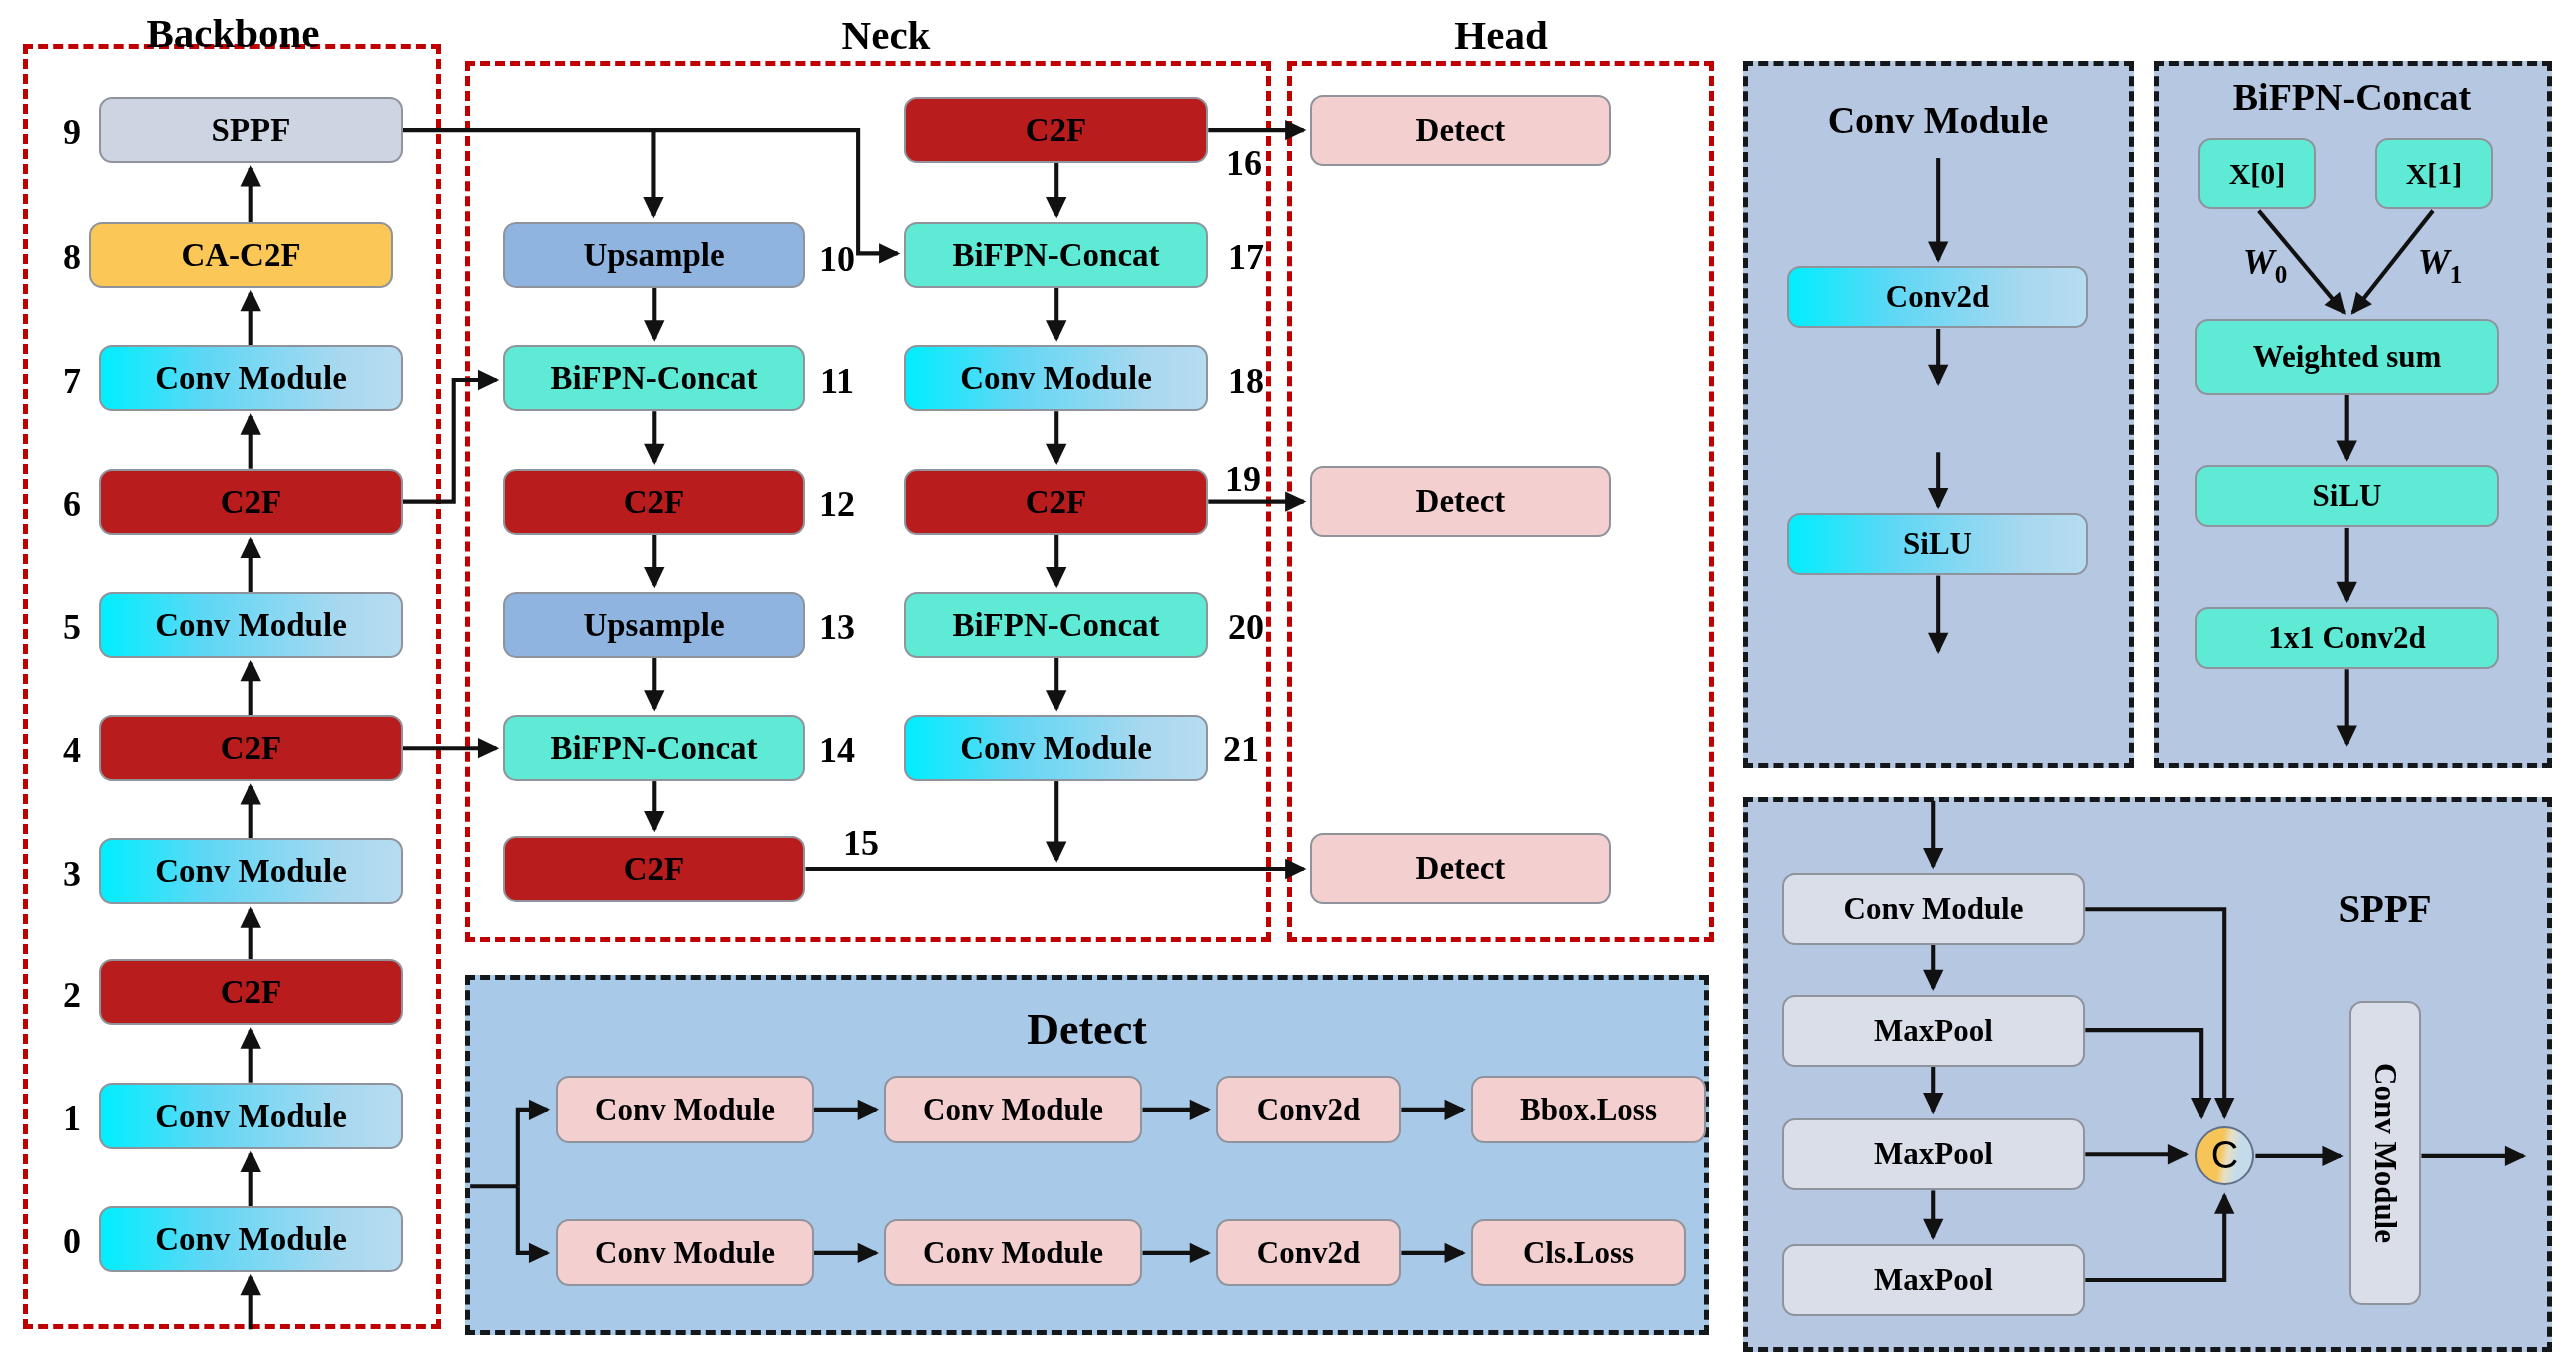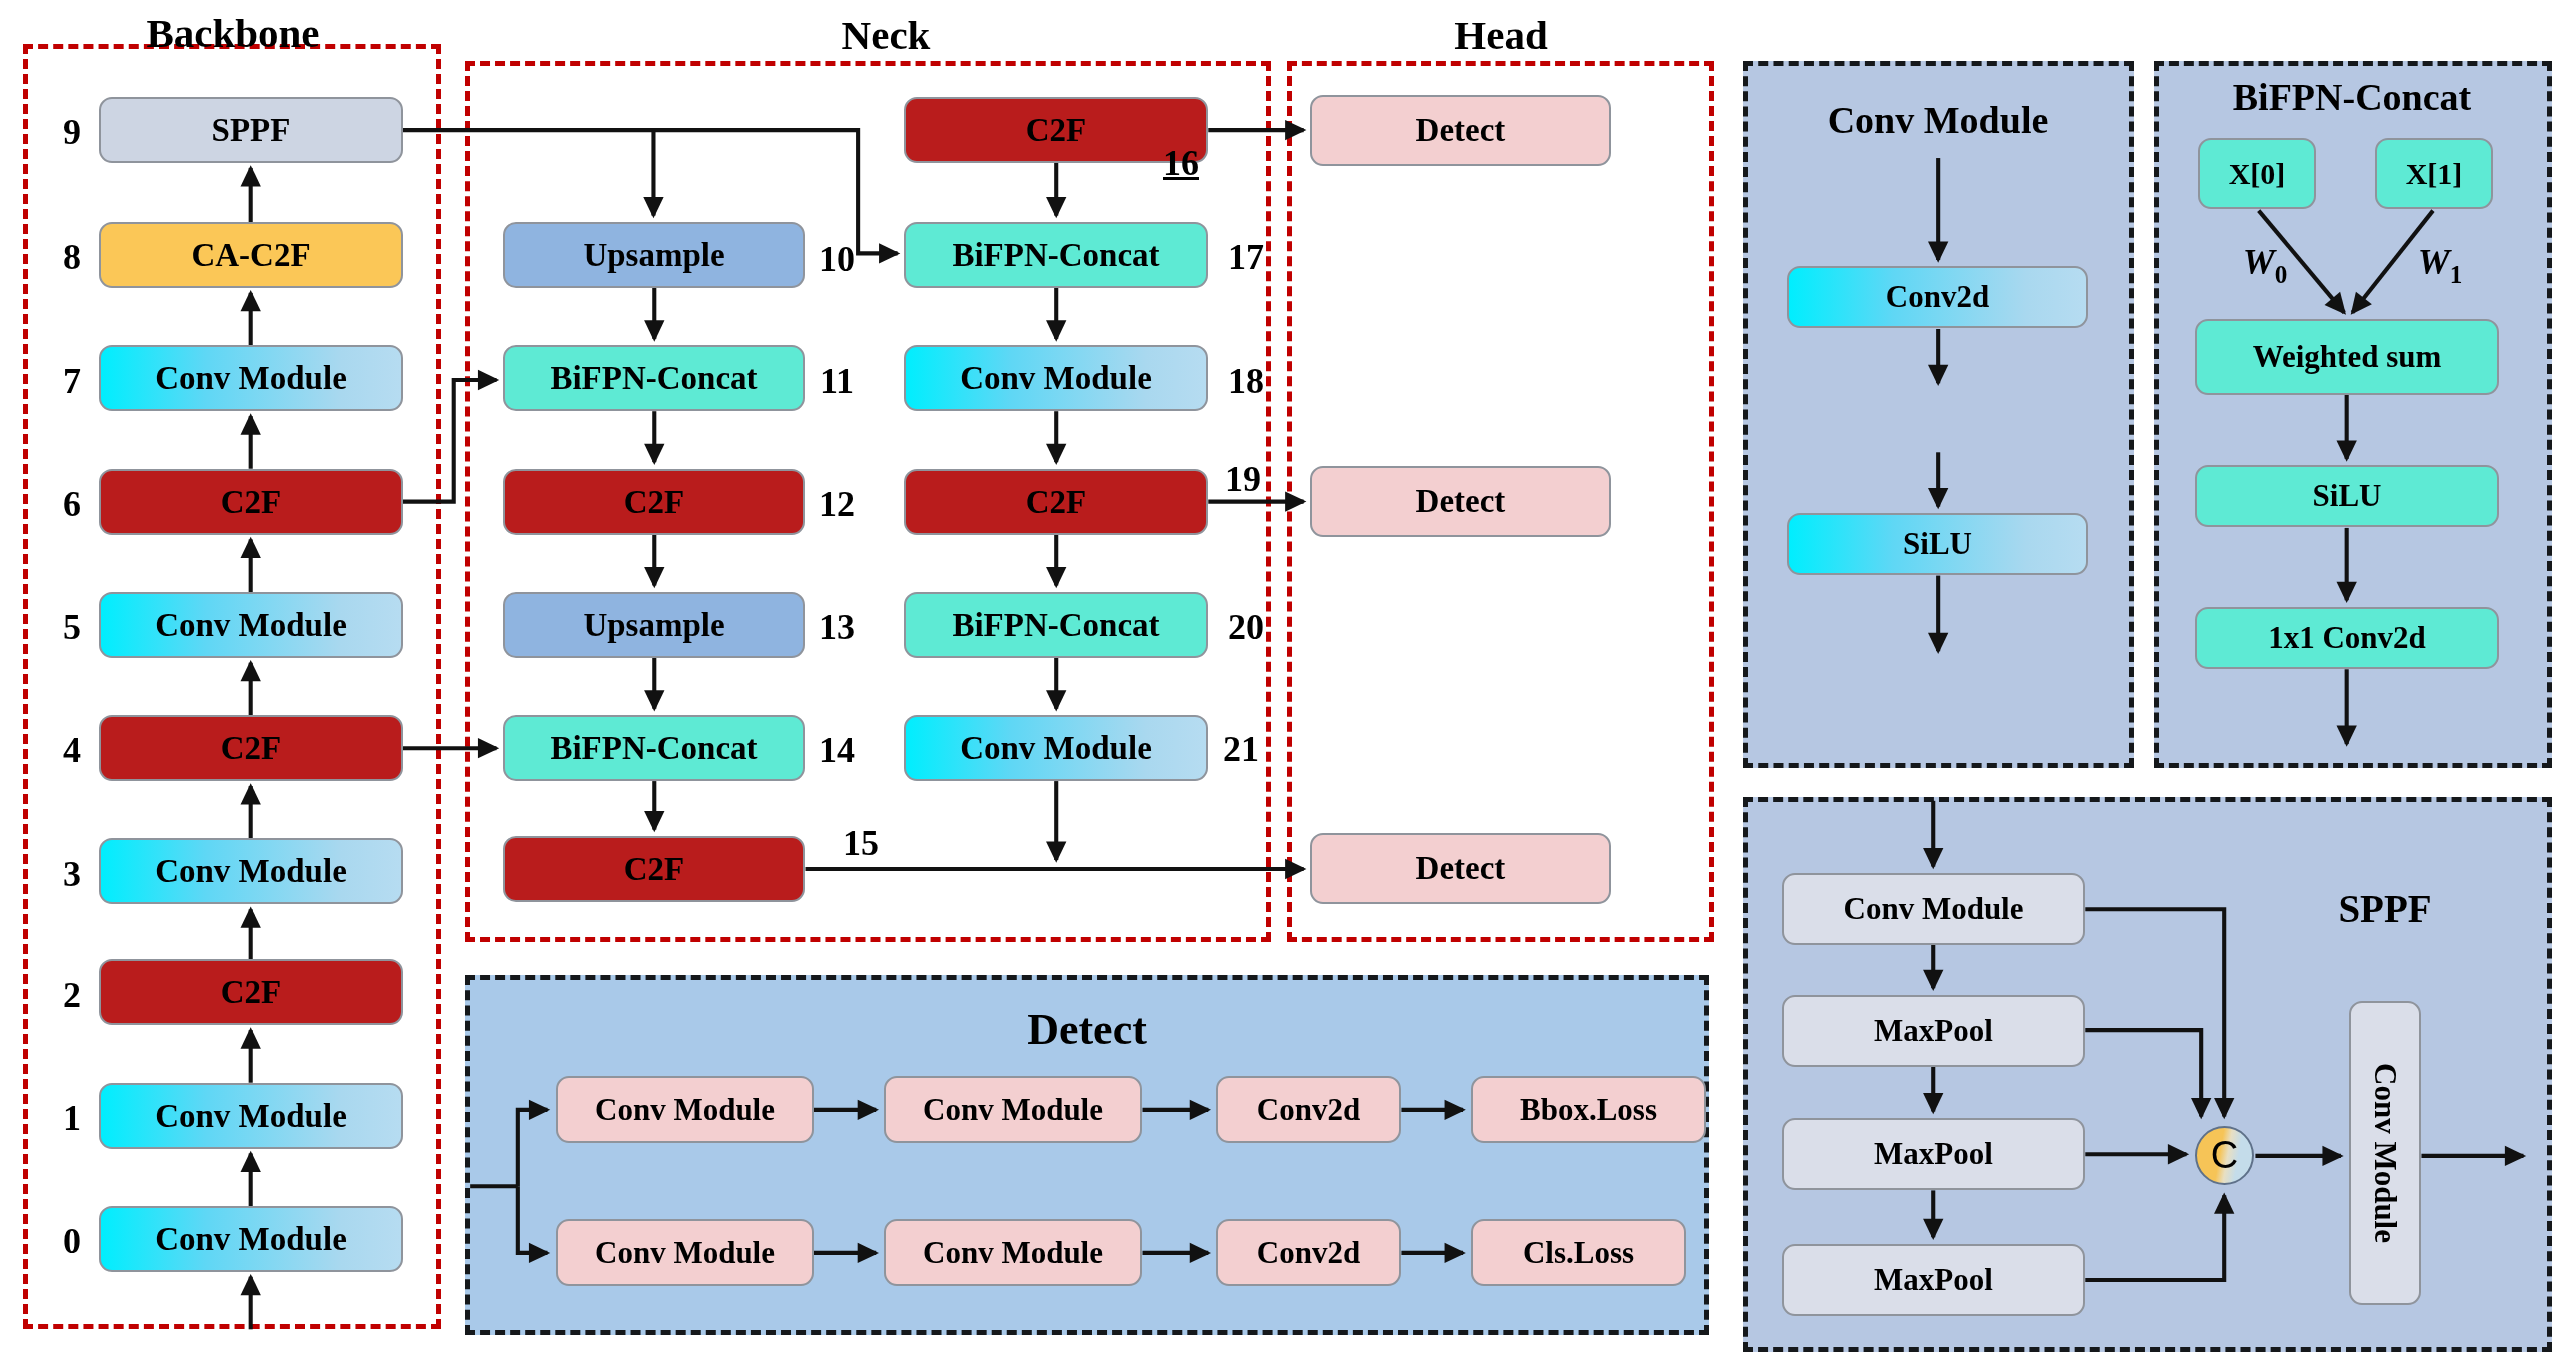--- a/index.html
+++ b/index.html
@@ -105,21 +105,21 @@
 <div class="sec red" style="left: 23px; top: 44px; width: 418px; height: 1285px;"></div>
     <div class="sec red" style="left: 465px; top: 61px; width: 806px; height: 881px;"></div>
     <div class="sec red" style="left: 1287px; top: 61px; width: 427px; height: 881px;"></div>
     <div class="sec panel" style="left: 1743px; top: 61px; width: 391px; height: 707px;"></div>
     <div class="sec panel" style="left: 2154px; top: 61px; width: 398px; height: 707px;"></div>
     <div class="sec panel detectbg" style="left: 465px; top: 975px; width: 1244px; height: 360px;"></div>
     <div class="sec panel" style="left: 1743px; top: 797px; width: 809px; height: 555px;"></div>
     <div class="block sppfb" style="left: 99px; top: 97px; width: 304px; height: 66px;">
       <span>SPPF</span>
     </div>
-    <div class="block ca" style="left: 99px; top: 222px; width: 304px; height: 66px;">
+    <div class="block ca" style="left: 89px; top: 222px; width: 304px; height: 66px;">
       <span>CA-C2F</span>
     </div>
     <div class="block conv" style="left: 99px; top: 345px; width: 304px; height: 66px;">
       <span>Conv Module</span>
     </div>
     <div class="block c2f" style="left: 99px; top: 469px; width: 304px; height: 66px;">
       <span>C2F</span>
     </div>
     <div class="block conv" style="left: 99px; top: 592px; width: 304px; height: 66px;">
       <span>Conv Module</span>
@@ -260,21 +260,21 @@
     <div class="txt" style="font-size: 36px; left: 72px; top: 874px;">3</div>
     <div class="txt" style="font-size: 36px; left: 72px; top: 995px;">2</div>
     <div class="txt" style="font-size: 36px; left: 72px; top: 1118px;">1</div>
     <div class="txt" style="font-size: 36px; left: 72px; top: 1241px;">0</div>
     <div class="txt" style="font-size: 36px; left: 837px; top: 259px;">10</div>
     <div class="txt" style="font-size: 36px; left: 837px; top: 381px;">11</div>
     <div class="txt" style="font-size: 36px; left: 837px; top: 504px;">12</div>
     <div class="txt" style="font-size: 36px; left: 837px; top: 627px;">13</div>
     <div class="txt" style="font-size: 36px; left: 837px; top: 750px;">14</div>
     <div class="txt" style="font-size: 36px; left: 861px; top: 843px;">15</div>
-    <div class="txt" style="font-size: 36px; left: 1181px; top: 163px; text-decoration: underline;">16</div>
+    <div class="txt" style="font-size: 36px; left: 1244px; top: 163px;">16</div>
     <div class="txt" style="font-size: 36px; left: 1246px; top: 257px;">17</div>
     <div class="txt" style="font-size: 36px; left: 1246px; top: 381px;">18</div>
     <div class="txt" style="font-size: 36px; left: 1243px; top: 479px;">19</div>
     <div class="txt" style="font-size: 36px; left: 1246px; top: 627px;">20</div>
     <div class="txt" style="font-size: 36px; left: 1241px; top: 749px;">21</div>
     <div class="txt wlabel" style="font-size: 36px; left: 2265px; top: 265px;">W<sub>0</sub></div>
     <div class="txt wlabel" style="font-size: 36px; left: 2440px; top: 265px;">W<sub>1</sub></div>
     <div class="ccircle" style="left: 2195px; top: 1126px; width: 59px; height: 59px;">C</div>
   </div>
 

